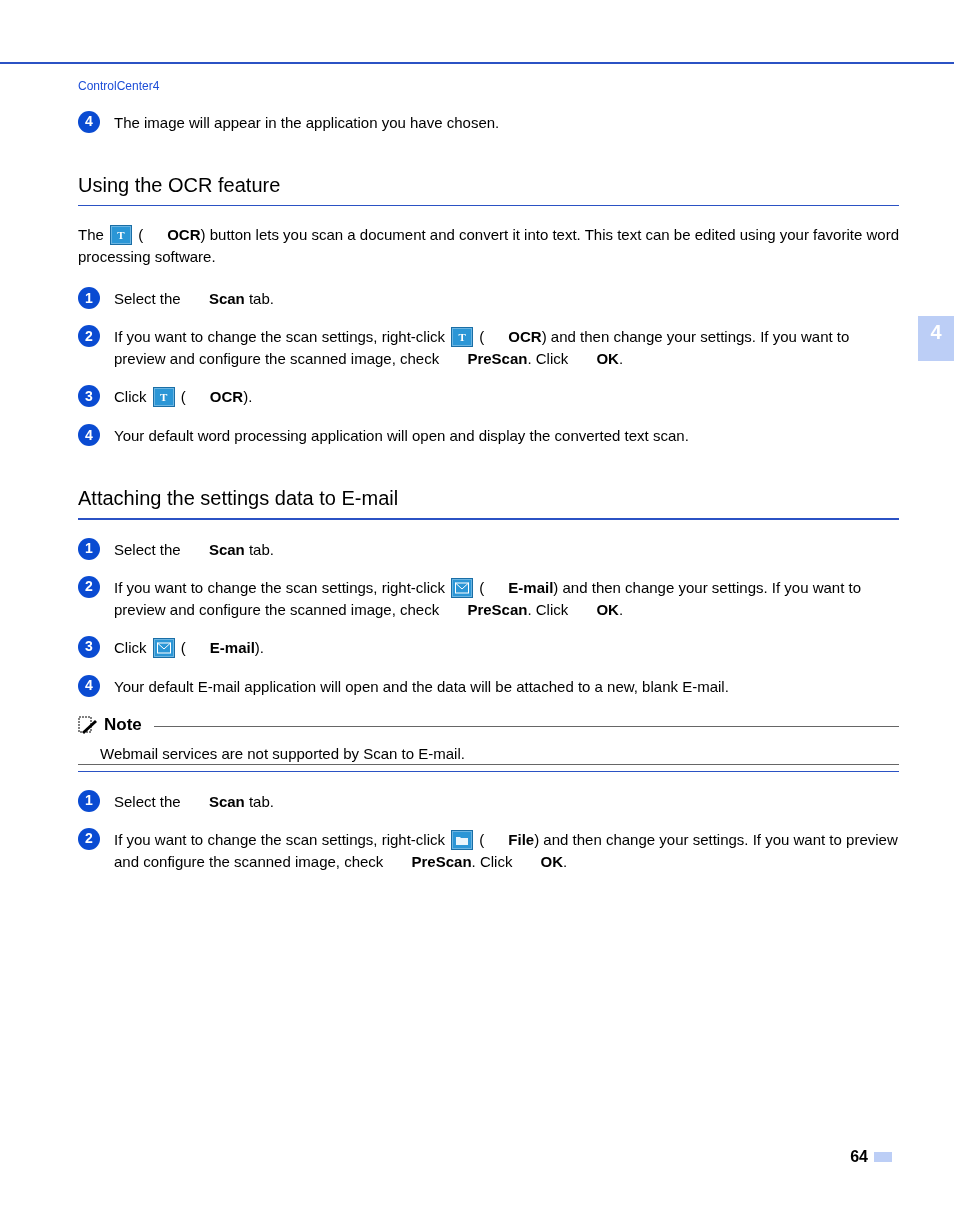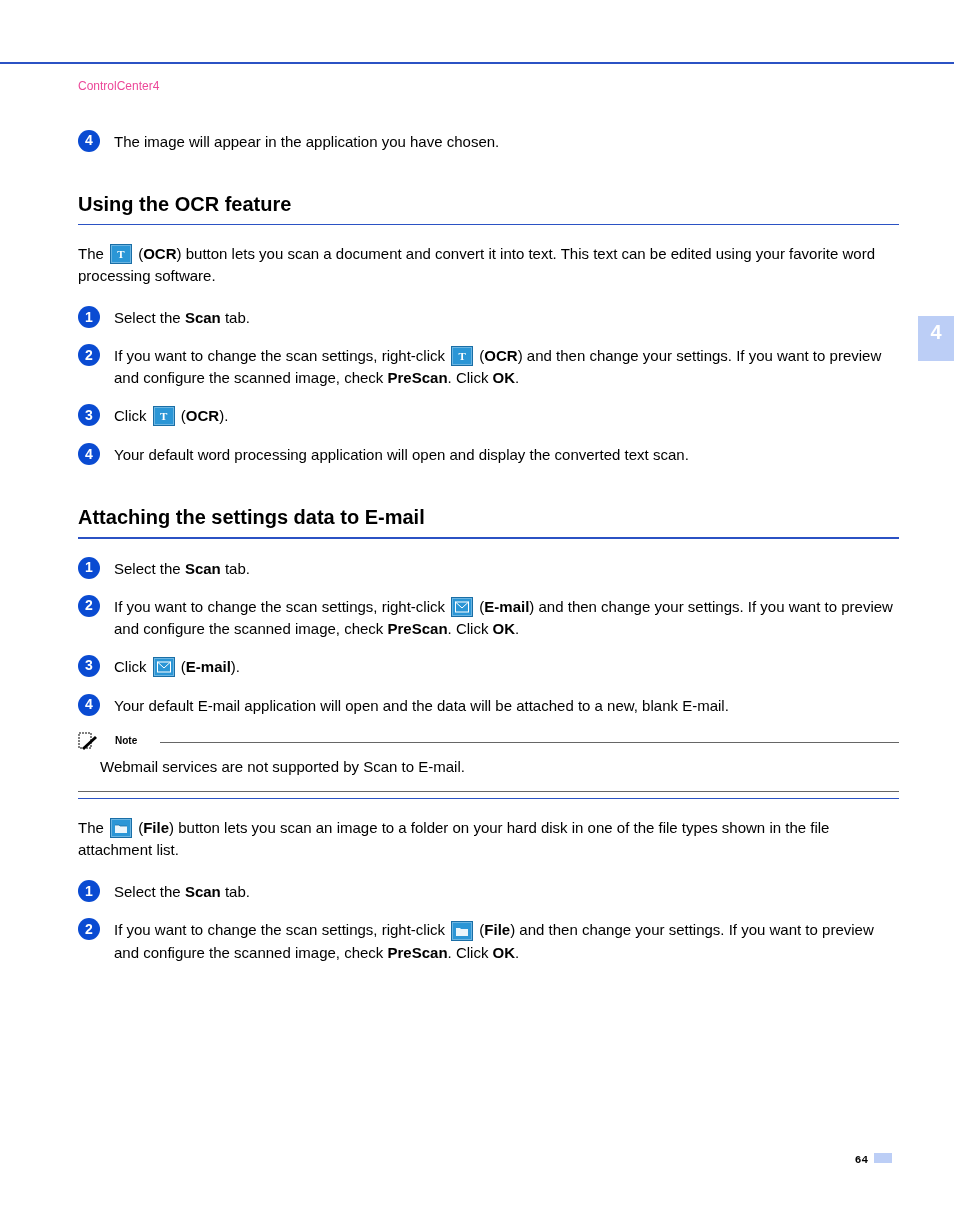--- a/index.html
+++ b/index.html
@@ -17,45 +17,44 @@
       position: absolute;
       top: 62px; left: 0; right: 0;
       height: 2px; background: #2b52c4;
     }
     .content {
       position: absolute;
       top: 78px; left: 78px; right: 55px;
     }
     .breadcrumb {
       font-size: 12px;
-      color: #ec4899;
-      margin-bottom: 35px;
+      color: #1d4ed8;
+      margin-bottom: 16px;
     }
     .side-tab {
       position: absolute;
       top: 316px;
       right: 0;
       width: 36px;
       height: 45px;
       background: #bccef6;
       color: #fff;
       font-size: 20px;
       font-weight: bold;
       display: flex;
       align-items: flex-start;
       justify-content: center;
       padding-top: 2px;
     }
     .page-num {
       position: absolute;
       bottom: 64px;
       right: 62px;
-      font-size: 11px;
+      font-size: 16px;
       font-weight: bold;
-      font-family: Liberation Mono, monospace;
     }
     .page-num::after {
       content: "";
       display: inline-block;
       width: 18px; height: 10px;
       background: #bccef6;
       margin-left: 6px;
       vertical-align: baseline;
     }
     .step {
@@ -73,60 +72,59 @@
       font-weight: bold;
       display: inline-flex;
       align-items: center;
       justify-content: center;
       margin-right: 14px;
       margin-top: 0px;
     }
     .step-text { flex: 1; padding-top: 1px; }
     h2.section {
       font-size: 20px;
-      font-weight: bold;
+      font-weight: normal;
       margin-top: 38px;
       margin-bottom: 6px;
     }
     .section-rule {
       height: 1.5px;
       background: #2b52c4;
       margin-bottom: 18px;
     }
     .para { margin-bottom: 20px; }
-    .bold { font-weight: bold; }
+    .bold { font-weight: bold; margin-left: 24px; }
     .icon-box {
       display: inline-flex;
       align-items: center;
       justify-content: center;
       vertical-align: middle;
       width: 22px; height: 20px;
       background: #2b96d6;
       border: 1px solid #1a6ea6;
       box-shadow: inset 0 0 0 1px rgba(255,255,255,0.3);
       margin: 0 2px;
       position: relative;
       top: -1px;
     }
     .icon-box.ocr { color: #fff; font-weight: bold; font-size: 11px; font-family: Georgia, serif; }
     .icon-box.email, .icon-box.file { background: #2b96d6; }
     .icon-box svg { width: 14px; height: 12px; }
     .note-wrap { margin-top: 6px; margin-bottom: 6px; }
     .note-header {
-      display: flex; align-items: center; gap: 17px;
-      font-weight: bold; font-size: 10px;
+      display: flex; align-items: center; gap: 6px;
+      font-weight: bold; font-size: 17px;
     }
     .note-line {
       flex: 1; height: 1px; background: #666; margin-left: 6px; margin-top: 3px;
     }
     .note-body {
       margin-top: 6px;
       padding-left: 22px;
       border-bottom: 1px solid #666;
-      padding-bottom: 14px;
       margin-bottom: 6px;
     }
     .note-icon {
       width: 20px; height: 18px;
       display: inline-block;
     }
   </style>
 </head>
 <body>
 
@@ -226,29 +224,20 @@
             <path d="M4 16 L17 4 L19 6 L6 18 Z" fill="#000"></path>
           </svg>
       </span>
       <span>Note</span>
       <span class="note-line"></span>
     </div>
     <div class="note-body">Webmail services are not supported by Scan to E-mail.</div>
   </div>
 
   <div class="section-rule"></div>
-  <p class="para">
-    <span>The </span><span class="icon-box file">
-        <svg viewBox="0 0 14 12">
-          <path d="M1 3 L5 3 L6 4 L13 4 L13 11 L1 11 Z" fill="#fff" fill-opacity="0.9"></path>
-          <path d="M1 3 L5 3 L6 4 L13 4" fill="none" stroke="#1a6ea6" stroke-width="0.8"></path>
-        </svg>
-      </span>
-    (<span class="bold">File</span><span>) button lets you scan an image to a folder on your hard disk in one of the file types shown in the file attachment list.</span>
-  </p>
 
   <div class="step">
     <span class="step-num">1</span>
     <span class="step-text">
       <span>Select the </span><span class="bold">Scan</span><span> tab.</span>
     </span>
   </div>
 
   <div class="step">
     <span class="step-num">2</span>

